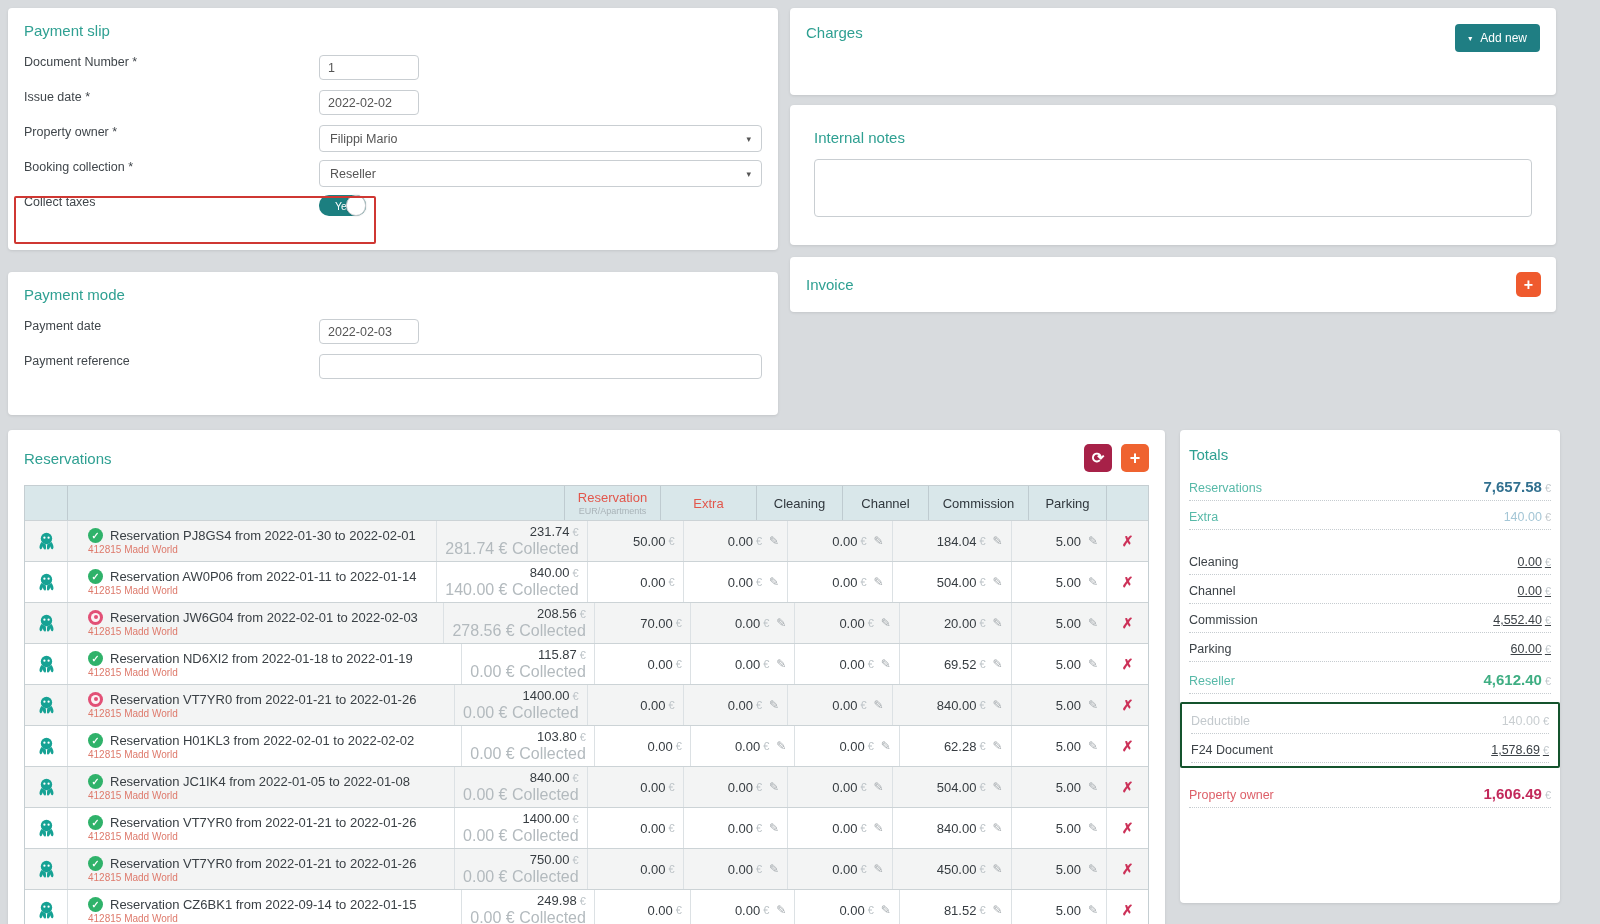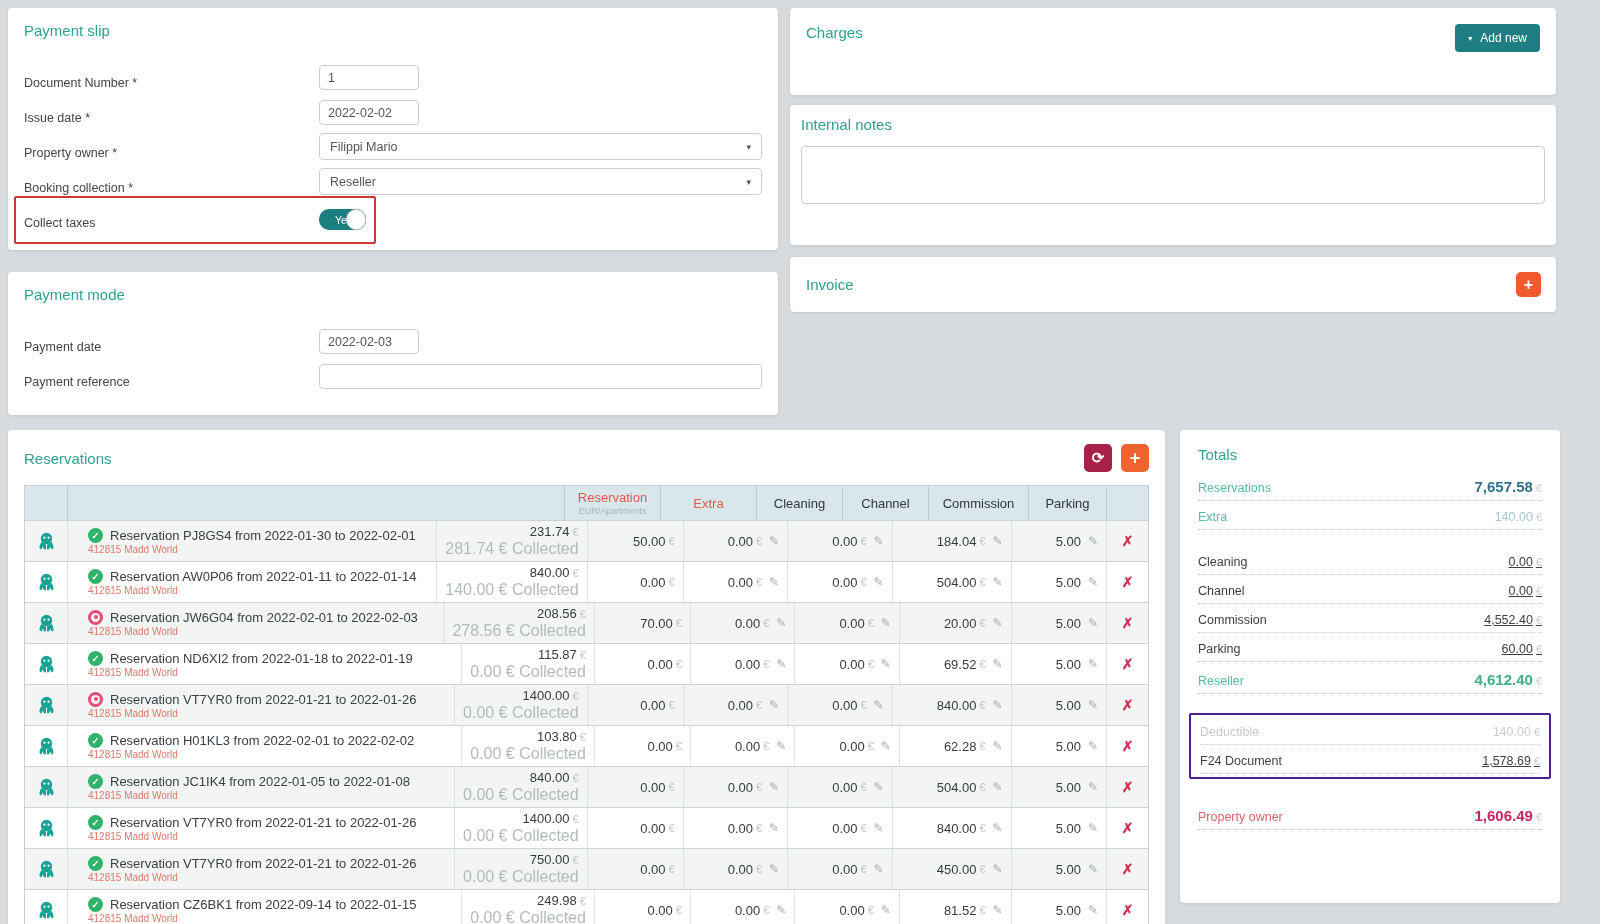--- a/index.html
+++ b/index.html
@@ -4,21 +4,21 @@
 <style>
   html,body{margin:0;padding:0;}
   body{font-family:"Liberation Sans",sans-serif;background:#d8dbde;}
   .wrapper{position:relative;width:1600px;height:924px;overflow:hidden;background:#d8dbde;}
   .card{position:absolute;background:#fff;border-radius:4px;box-shadow:0 1px 3px rgba(0,0,0,.10);box-sizing:border-box;}
   .panel-title{color:#2fa092;font-size:15px;font-weight:500;margin:0;}
 
   
   .form-area{padding:14px 16px;}
   .form-rows{margin-top:16px;}
-  .form-row{display:flex;align-items:flex-end;height:35px;position:relative;}
+  .form-row{display:flex;align-items:flex-start;height:35px;position:relative;}
   .form-label{flex:0 0 295px;font-size:12.5px;color:#40464b;}
   .input{height:25px;border:1px solid #c9ced2;border-radius:4px;font-size:12.5px;color:#555;
          padding:0 8px;font-family:inherit;background:#fff;box-sizing:border-box;outline:none;}
   .w-sm{width:100px;}
   .w-lg{width:443px;}
   .select{width:443px;height:27px;border:1px solid #c9ced2;border-radius:4px;display:flex;align-items:center;
           justify-content:space-between;padding:0 10px;font-size:12.5px;color:#555;box-sizing:border-box;cursor:pointer;background:#fff;}
   .caret{font-size:9px;color:#555;}
 
   .toggle{position:relative;width:47px;height:21px;background:#1c7f80;border-radius:10px;cursor:pointer;}
@@ -34,21 +34,21 @@
                font-size:12px;font-family:inherit;display:flex;align-items:center;gap:8px;cursor:pointer;}
   .add-new-btn .caret{color:#fff;font-size:8px;}
   .square-btn{border:none;border-radius:5px;color:#fff;display:flex;align-items:center;justify-content:center;
               cursor:pointer;font-family:inherit;}
   .btn-orange-sm{width:25px;height:25px;background:#ef5a2e;font-size:16px;font-weight:700;}
   .btn-crimson{width:28px;height:28px;background:#a72148;font-size:15px;font-weight:700;}
   .btn-orange{width:28px;height:28px;background:#ef6330;font-size:18px;font-weight:700;}
 
   
   .charges-head{display:flex;justify-content:space-between;align-items:flex-start;padding:16px;}
-  .notes-body{padding:11px;}
+  .notes-body{padding:24px;}
   .notes-body textarea{width:100%;height:58px;margin-top:13px;border:1px solid #c9ced2;border-radius:4px;
                        box-sizing:border-box;resize:none;font-family:inherit;font-size:12.5px;outline:none;}
   .invoice-head{display:flex;justify-content:space-between;align-items:center;height:100%;padding:0 15px 0 16px;box-sizing:border-box;}
 
   
   .res-head{display:flex;justify-content:space-between;align-items:center;}
   .res-btns{display:flex;gap:9px;}
   .rtable{border:1px solid #c5ced2;margin-top:13px;font-size:13px;}
   .hrow{display:flex;background:#d9e7ea;}
   .hcell{display:flex;flex-direction:column;align-items:center;justify-content:center;padding:4px;
@@ -89,37 +89,37 @@
   .num-main{color:#363c41;font-size:13px;white-space:nowrap;}
   .cur{color:#bcc3c7;font-size:11px;margin-left:3px;}
   .num-sub{color:#b3babe;font-size:16px;margin-top:1px;white-space:nowrap;}
   .c-edit{align-items:center;justify-content:flex-end;padding:0 8px;}
   .c-edit .val{color:#363c41;font-size:13px;margin-left:36px;}
   .edit-icon{color:#a3a9ad;font-size:12px;margin-left:7px;cursor:pointer;}
   .cell.c-del{align-items:center;justify-content:center;}
   .delete-icon{color:#cc3158;font-weight:700;font-size:14px;cursor:pointer;}
 
   
-  .totals-body{padding:16px 18px;}
+  .totals-body{padding:16px 9px;}
   .t-row{display:flex;justify-content:space-between;align-items:baseline;padding:9px 0 5px;
          border-bottom:1px dotted #c6ccd0;font-size:12.5px;}
   .t-spacer{height:16px;}
   .t-label-teal{color:#57b9a8;}
   .t-label-dark{color:#3c4247;}
   .t-label-muted{color:#c3c9cd;}
   .t-label-red{color:#dd5f68;}
   .t-val{white-space:nowrap;}
   .t-val .cur2{color:#c3c9cd;font-size:11px;margin-left:3px;font-weight:400;}
   .t-val-blue{color:#31708f;font-weight:700;font-size:15px;}
   .t-val-lightblue{color:#a4c6d6;}
   .t-val-dark{color:#3c4247;text-decoration:underline;}
   .t-val-muted{color:#c9ced1;}
   .t-val-green{color:#3fae83;font-weight:700;font-size:15px;}
   .t-val-crimson{color:#c2285a;font-weight:700;font-size:15px;}
-  .boxed{border:2px solid #4c1d95;border-radius:2px;margin:19px -9px;padding:1px 9px 3px;}
+  .boxed{border:2px solid #14532d;border-radius:2px;margin:8px -9px;padding:1px 9px 3px;}
 </style>
 </head>
 <body>
 
 <div class="wrapper">
 
   <section class="card" style="left:8px;top:8px;width:770px;height:242px;">
     <div class="form-area">
       <h2 class="panel-title">Payment slip</h2>
       <div class="form-rows">

